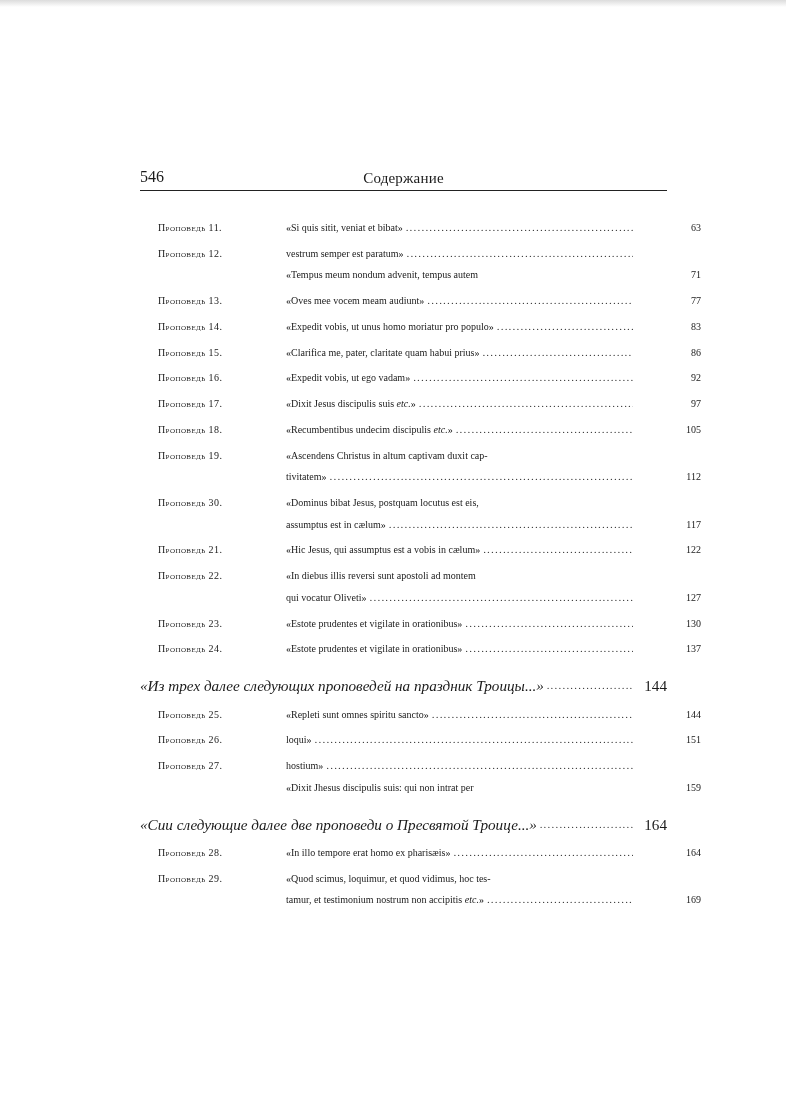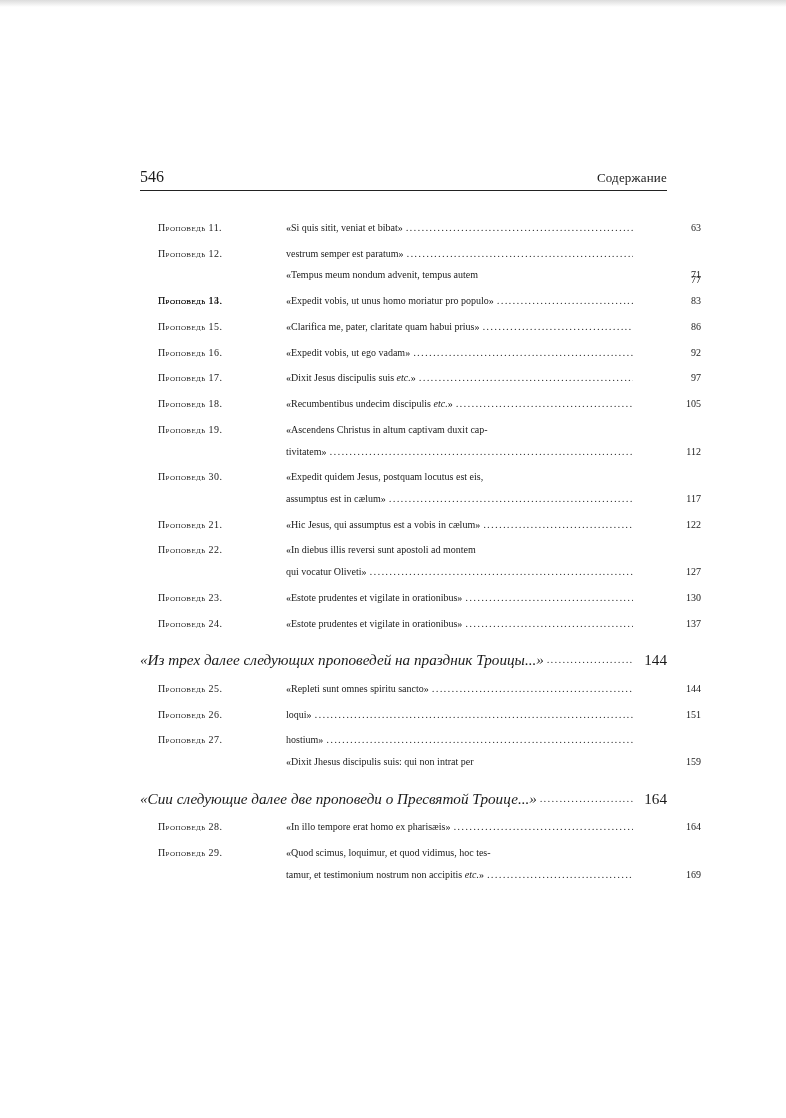--- a/index.html
+++ b/index.html
@@ -16,22 +16,22 @@
     background: linear-gradient(to bottom, #dcdcdc, rgba(255,255,255,0));
   }
   .running-head {
     position: absolute; left: 140px; top: 166px; width: 527px; height: 24px;
     border-bottom: 1.3px solid #222;
   }
   .page-num {
     position: absolute; left: 0; top: 2px; font-size: 16px;
   }
   .head-title {
-    position: absolute; left: 0; right: 0; top: 4px; text-align: right;
-    font-size: 13px; letter-spacing: 0.2px;
+    position: absolute; left: 0; right: 0; top: 4px; text-align: center;
+    font-size: 15px; letter-spacing: 0.2px;
   }
   .toc {
     position: absolute; left: 140px; top: 217px; width: 527px;
   }
   .entry {
     position: relative;
     font-size: 10px;
     line-height: 21.5px;
     margin-bottom: 4.3px;
   }
@@ -104,20 +104,26 @@
           <span class="leader"></span>
         </div>
         <div class="line">
           <span class="txt">«Tempus meum nondum advenit, tempus autem</span>
         </div>
       </div>
       <span class="pnum">71</span>
     </div>
     <div class="entry">
       <span class="label">Проповедь 13.</span>
+      <div class="body">
+        <div class="line last">
+          <span class="txt">«Oves mee vocem meam audiunt»</span>
+          <span class="leader"></span>
+        </div>
+      </div>
       <span class="pnum">77</span>
     </div>
     <div class="entry">
       <span class="label">Проповедь 14.</span>
       <div class="body">
         <div class="line last">
           <span class="txt">«Expedit vobis, ut unus homo moriatur pro populo»</span>
           <span class="leader"></span>
         </div>
       </div>
@@ -173,21 +179,21 @@
           <span class="txt">tivitatem»</span>
           <span class="leader"></span>
         </div>
       </div>
       <span class="pnum">112</span>
     </div>
     <div class="entry">
       <span class="label">Проповедь 30.</span>
       <div class="body">
         <div class="line">
-          <span class="txt">«Expedit quidem Jesus, postquam locutus est eis,</span>
+          <span class="txt">«Dominus bibat Jesus, postquam locutus est eis,</span>
         </div>
         <div class="line last">
           <span class="txt">assumptus est in cælum»</span>
           <span class="leader"></span>
         </div>
       </div>
       <span class="pnum">117</span>
     </div>
     <div class="entry">
       <span class="label">Проповедь 21.</span>

